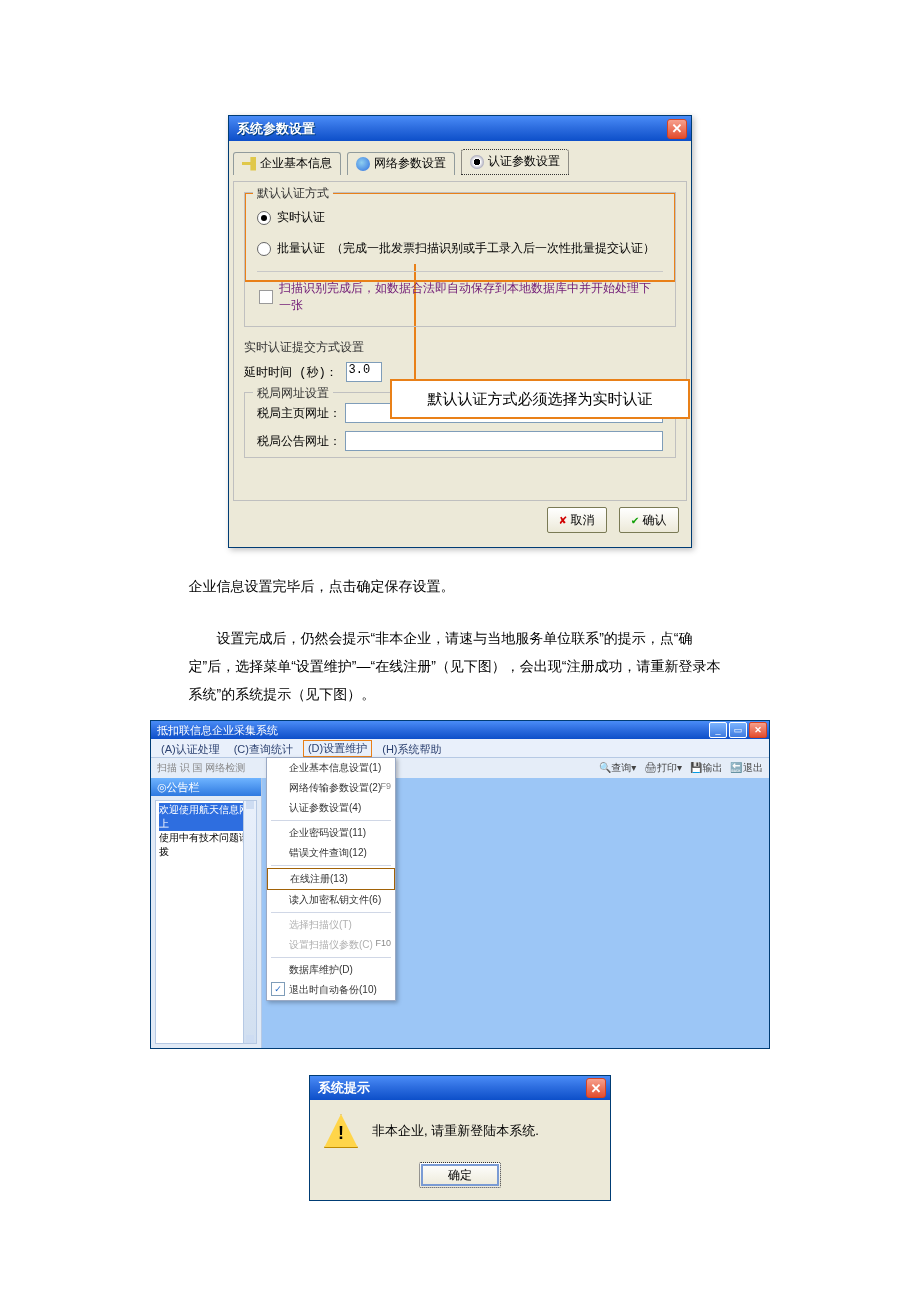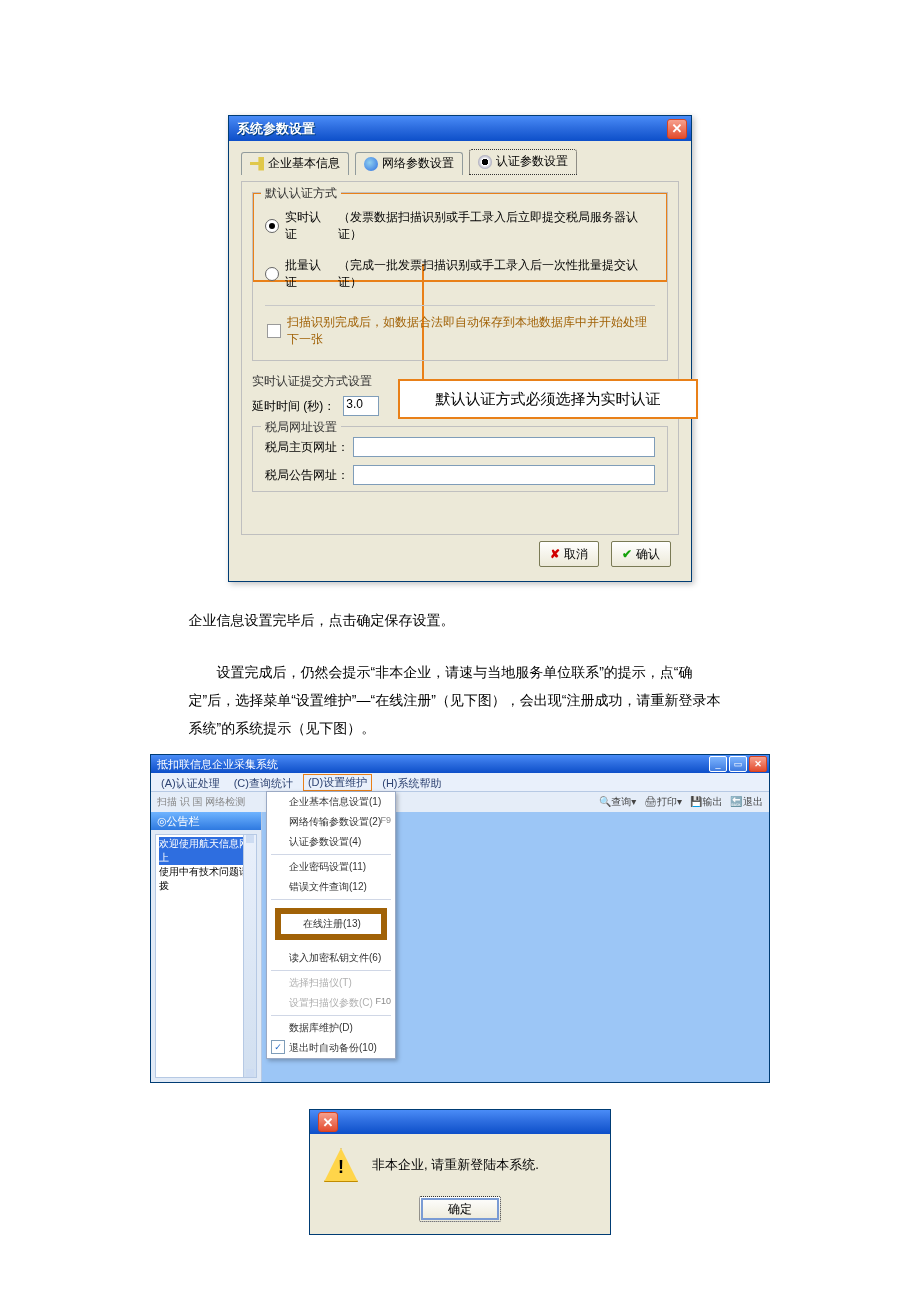--- a/index.html
+++ b/index.html
@@ -5,36 +5,36 @@
   html,body{margin:0;padding:0;background:#fff;font-family:"Microsoft YaHei","SimSun",Arial,sans-serif;font-size:12px;color:#000;}
   .page{width:813px;margin:0 auto;background:#fff;padding:0 0 60px 0;}
   .watermark{position:absolute;left:0;right:0;text-align:center;top:600px;font-size:40px;color:#e8e8e8;letter-spacing:6px;pointer-events:none;z-index:0;}
   .doc-para{font-size:14px;line-height:28px;margin:24px 135px 0 135px;text-indent:2em;position:relative;z-index:1;}
   .doc-para.noindent{text-indent:0;}
   
   .xpwin{position:relative;width:462px;margin:115px auto 0 auto;border:1px solid #003c74;background:#ece9d8;box-shadow:2px 2px 6px rgba(0,0,0,.25);}
   .xpwin .titlebar{height:25px;background:linear-gradient(#4a8cf7,#2e6ee0 45%,#0d4fc9);color:#fff;font-weight:bold;font-size:13px;display:flex;align-items:center;padding:0 4px 0 8px;position:relative;}
   .xpwin .titlebar .ttl{flex:1;text-shadow:1px 1px 0 #003c74;}
   .xpwin .titlebar .closebtn{width:18px;height:18px;background:linear-gradient(#f6a08d,#e34c2f);border:1px solid #d8431f;border-radius:3px;color:#fff;display:flex;align-items:center;justify-content:center;font-size:13px;font-weight:bold;line-height:1;cursor:pointer;}
-  .xpwin .body{background:#ece9d8;padding:8px 12px 12px;}
+  .xpwin .body{background:#ece9d8;padding:8px 4px 12px;font-family:Liberation Mono, monospace;}
   .tabs{display:flex;gap:6px;align-items:flex-end;margin-bottom:6px;}
   .tab{background:#ece9d8;border:1px solid #919b9c;border-bottom:none;padding:2px 8px 3px;border-radius:3px 3px 0 0;display:flex;align-items:center;gap:4px;font-size:12px;}
   .tab.active{border:1px dotted #333;padding:3px 8px 4px;position:relative;}
   .ticon{display:inline-block;width:14px;height:14px;}
   .ticon.key{background:#e0c84a;clip-path:polygon(0 40%,60% 40%,60% 0,100% 0,100% 100%,60% 100%,60% 60%,0 60%);}
   .ticon.globe{background:radial-gradient(circle at 40% 40%,#8fcff0,#2e6ee0);border-radius:50%;}
   .ticon.eye{background:radial-gradient(circle at 50% 50%,#000 30%,#fff 35%,#aab 70%);border-radius:50%;}
   .panel{border:1px solid #bfbfbf;background:#ece9d8;margin-top:4px;padding:0;}
   .group{border:1px solid #c0c0c0;margin:10px 10px 8px;padding:10px 12px 10px;position:relative;}
   .group.cmp{padding-bottom:6px;}
   .group .legend{position:absolute;top:-8px;left:8px;background:#ece9d8;padding:0 4px;font-size:12px;color:#333;}
   .radio-row{display:flex;align-items:center;gap:6px;margin:6px 0 14px;}
   .radio{width:12px;height:12px;border:1px solid #666;border-radius:50%;background:#fff;display:inline-flex;align-items:center;justify-content:center;flex:0 0 auto;}
   .radio .dot{width:6px;height:6px;border-radius:50%;background:#000;}
-  .chk-row{color:#a16207;margin:4px 2px 2px;display:flex;align-items:center;gap:6px;}
+  .chk-row{color:#701a75;margin:4px 2px 2px;display:flex;align-items:center;gap:6px;}
   .chk{width:12px;height:12px;border:1px solid #9a9a9a;background:#fff;flex:0 0 auto;}
   .subsection-label{font-size:12px;margin:12px 0 6px 10px;color:#333;}
   .inline-row{display:flex;align-items:center;gap:8px;margin:0 10px 10px;}
   .txt{height:18px;border:1px solid #7f9db9;background:#fff;padding:0 2px;font-size:12px;}
   .txt.small{width:30px;}
   .txt.long{flex:1;height:18px;}
   .btnbar{display:flex;justify-content:flex-end;gap:12px;padding:6px 8px 2px;}
   .xpbtn{min-width:58px;height:24px;border:1px solid #7a7a55;background:linear-gradient(#fff,#ece9d8);display:inline-flex;align-items:center;justify-content:center;gap:4px;font-size:12px;cursor:pointer;border-radius:2px;}
   .xmark{color:#d10000;font-weight:bold;}
   .okmark{color:#14a10a;font-weight:bold;}
@@ -59,21 +59,21 @@
   .sidehdr{height:18px;background:linear-gradient(#6fb4ff,#2e79e0);color:#fff;font-size:11px;display:flex;align-items:center;padding-left:6px;}
   .sidebox{flex:1;margin:4px;background:#fff;border:1px solid #b6c9e4;font-size:10px;line-height:14px;padding:2px 3px;position:relative;}
   .sidebox .sbar{position:absolute;right:0;top:0;bottom:0;width:12px;background:linear-gradient(#e9f0fb,#d1dff0);border-left:1px solid #b6c9e4;}
   .sidebox .sbar::before,.sidebox .sbar::after{content:"";position:absolute;left:2px;width:8px;height:8px;background:#cddcf2;}
   .sidebox .sbar::before{top:0;} .sidebox .sbar::after{bottom:0;}
   .menu-drop{position:absolute;left:115px;top:36px;width:128px;background:#fff;border:1px solid #9aa9c4;box-shadow:2px 2px 4px rgba(0,0,0,.25);font-size:10px;z-index:3;}
   .menu-drop .mi{padding:3px 4px 3px 22px;position:relative;color:#333;}
   .menu-drop .mi.dis{color:#b0b0b0;}
   .menu-drop .sepln{height:1px;background:#d0d7e6;margin:2px 4px;}
   .menu-drop .mi .acc{position:absolute;right:4px;color:#888;font-size:9px;}
-  .menu-drop .mi.orange{border:6px solid #a16207;margin:8px;}
+  .menu-drop .mi.orange{border:1px solid #a16207;margin:0;}
   .menu-drop .mi .chkic{position:absolute;left:4px;top:2px;width:12px;height:12px;border:1px solid #7f9db9;background:#fff;font-size:9px;color:#2268c5;display:flex;align-items:center;justify-content:center;}
   .maincanvas{flex:1;background:#9cc6f6;}
   
   .promptwin{width:300px;margin:26px auto 0 auto;border:1px solid #003c74;}
   .promptwin .titlebar{height:24px;background:linear-gradient(#4a8cf7,#2e6ee0 45%,#0d4fc9);color:#fff;font-size:13px;display:flex;align-items:center;padding:0 4px 0 8px;font-weight:bold;}
   .promptwin .titlebar .ttl{flex:1;}
   .promptwin .body{background:#ece9d8;padding:14px 14px 12px;}
   .prow{display:flex;align-items:center;gap:14px;margin-bottom:14px;}
   .warnicon{width:32px;height:32px;background:#ffd54a;border:1px solid #c08b00;position:relative;clip-path:polygon(50% 0,100% 100%,0 100%);display:flex;align-items:flex-end;justify-content:center;}
   .warnicon .bang{position:absolute;bottom:3px;font-weight:bold;font-size:18px;color:#000;}
@@ -108,21 +108,20 @@
     <div class="panel" style="position:relative;">
       <div class="orange-box" style="left:10px;top:10px;right:10px;height:86px;"></div>
       <div class="arrow-up"></div>
       <div class="group">
         <div class="legend">默认认证方式</div>
         <div class="radio-row">
           <span class="radio">
                 <span class="dot"></span>
               </span>
           <span>实时认证</span>
-          <span>（发票数据扫描识别或手工录入后立即提交税局服务器认证）</span>
         </div>
         <div class="radio-row">
           <span class="radio"></span>
           <span>批量认证</span>
           <span>（完成一批发票扫描识别或手工录入后一次性批量提交认证）</span>
         </div>
         <div style="height:1px;background:#c8c8c8;margin:4px 0 8px;"></div>
         <div class="chk-row">
           <span class="chk"></span>
           <span>扫描识别完成后，如数据合法即自动保存到本地数据库中并开始处理下一张</span>
@@ -219,20 +218,21 @@
     <div class="mi dis">选择扫描仪(T)</div>
     <div class="mi dis"><span>设置扫描仪参数(C)</span><span class="acc">F10</span></div>
     <div class="sepln"></div>
     <div class="mi">数据库维护(D)</div>
     <div class="mi"><span class="chkic">✓</span><span>退出时自动备份(10)</span></div>
   </div>
 </div>
 
 <div class="promptwin">
   <div class="titlebar">
+    <span class="ttl">系统提示</span>
     <span class="closebtn" style="width:18px;height:18px;background:linear-gradient(#f6a08d,#e34c2f);border:1px solid #d8431f;border-radius:3px;color:#fff;display:flex;align-items:center;justify-content:center;font-weight:bold;">✕</span>
   </div>
   <div class="body">
     <div class="prow">
       <div class="warnicon">
             <span class="bang">!</span>
           </div>
       <div style="font-size:13px;">非本企业, 请重新登陆本系统.</div>
     </div>
     <div class="pbtnrow">

